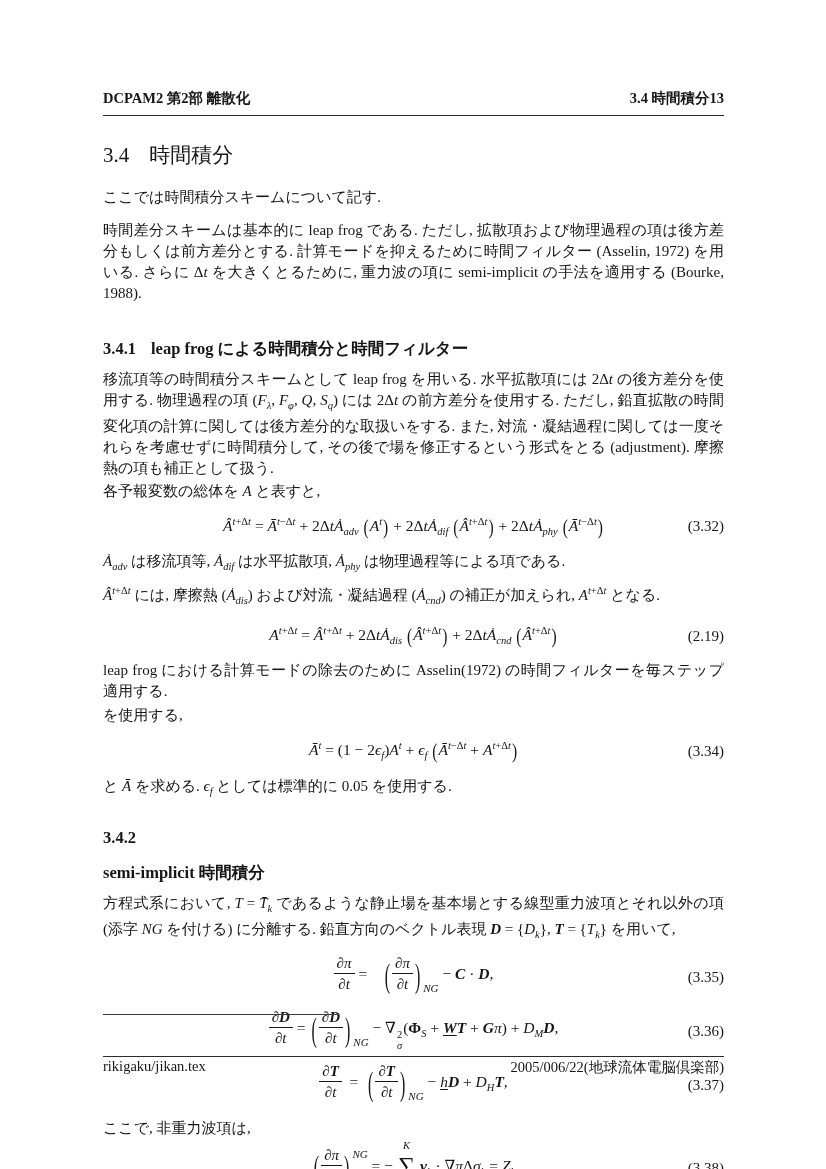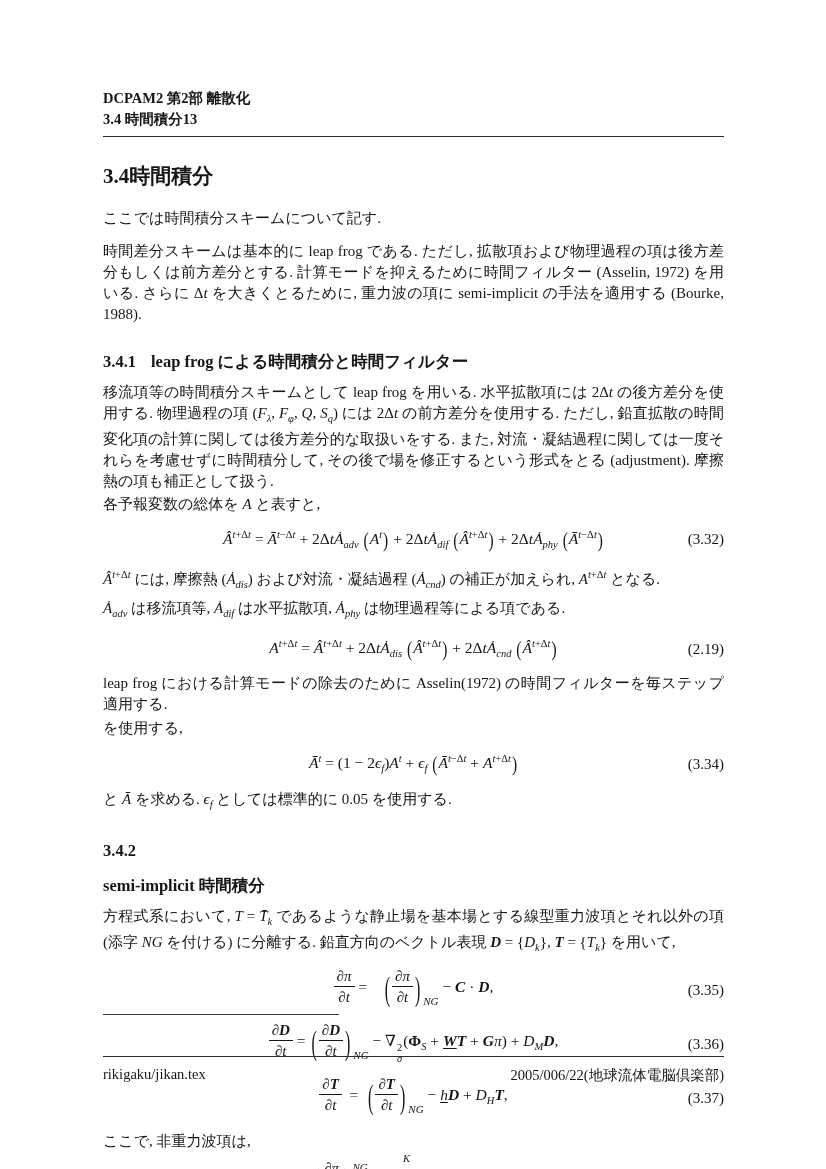--- a/index.html
+++ b/index.html
@@ -6,26 +6,26 @@
   body{
     width:826px;height:1169px;background:#ffffff;
     font-family:"Liberation Serif","DejaVu Serif",serif;
     color:#161616;
   }
   .page{position:relative;width:826px;height:1169px;background:#fff;overflow:hidden;}
   .content{position:absolute;left:103px;top:88px;width:621px;font-size:15px;line-height:21px;}
 
   
   .pheader{display:flex;justify-content:space-between;align-items:baseline;
-    font-weight:bold;font-size:14.5px;padding-bottom:6px;border-bottom:1px solid #2b2b2b;flex-direction:column;}
+    font-weight:bold;font-size:14.5px;padding-bottom:6px;border-bottom:1px solid #2b2b2b;}
   .hright{display:flex;}
 
   
-  .sec{margin-top:27px;font-size:21px;font-weight:bold;display:flex;line-height:1.2;}
-  .subsec{margin-top:27px;font-size:16.5px;font-weight:bold;display:flex;gap:15px;line-height:1.25;}
+  .sec{margin-top:27px;font-size:21px;font-weight:normal;display:flex;gap:20px;line-height:1.2;}
+  .subsec{margin-top:35px;font-size:16.5px;font-weight:bold;display:flex;gap:15px;line-height:1.25;}
 
   p{margin:0;}
   .para{margin-top:9px;text-align:justify;}
   .intro{margin-top:19px;}
   .note{margin-top:3px;text-align:justify;}
   .lead{margin-top:2px;}
 
   
   .eqrow{position:relative;display:flex;align-items:center;justify-content:center;margin:9px 0;}
   .eqrow.tall{margin:11px 0;min-height:42px;}
@@ -52,21 +52,21 @@
     vertical-align:middle;margin:0 5px;position:relative;top:-2px;}
   .st{font-size:10.5px;margin-bottom:2px;}
   .sg{font-size:24px;}
   .sbb{font-size:10.5px;margin-top:2px;}
 
   
   .footnote-block{position:absolute;left:103px;top:1014px;width:621px;}
   .fnrule{width:236px;border-top:1px solid #3a3a3a;}
   .fnote{font-size:13px;margin:7px 0 0 14px;}
   .pfooter{position:absolute;left:103px;top:1056px;width:621px;border-top:1px solid #2b2b2b;
-    padding-top:9px;display:flex;justify-content:space-between;font-size:14.5px;text-align:center;}
+    padding-top:1px;display:flex;justify-content:space-between;font-size:14.5px;text-align:center;}
 </style>
 </head>
 <body>
 
 <div class="page">
   <div class="content">
 
     <div class="pheader">
       <span>DCPAM2 第2部 離散化</span>
       <span class="hright">
@@ -90,22 +90,22 @@
     </div>
 
     <p class="para">移流項等の時間積分スキームとして leap frog を用いる. 水平拡散項には 2Δ<i>t</i> の後方差分を使用する. 物理過程の項 (<i>F</i><sub class="sb"><i>λ</i></sub>, <i>F</i><sub class="sb"><i>φ</i></sub>, <i>Q</i>, <i>S</i><sub class="sb"><i>q</i></sub>) には 2Δ<i>t</i> の前方差分を使用する. ただし, 鉛直拡散の時間変化項の計算に関しては後方差分的な取扱いをする. また, 対流・凝結過程に関しては一度それらを考慮せずに時間積分して, その後で場を修正するという形式をとる (adjustment). 摩擦熱の項も補正として扱う.</p>
     <p class="lead">各予報変数の総体を <i>A</i> と表すと,</p>
 
     <div class="eqrow">
       <span class="eqc"><i>Â</i><sup><i>t</i>+Δ<i>t</i></sup> = <i>Ā</i><sup><i>t</i>−Δ<i>t</i></sup> + 2Δ<i>t</i><i>Ȧ</i><sub class="sb"><i>adv</i></sub> <span class="mp">(</span><i>A</i><sup><i>t</i></sup><span class="mp">)</span> + 2Δ<i>t</i><i>Ȧ</i><sub class="sb"><i>dif</i></sub> <span class="mp">(</span><i>Â</i><sup><i>t</i>+Δ<i>t</i></sup><span class="mp">)</span> + 2Δ<i>t</i><i>Ȧ</i><sub class="sb"><i>phy</i></sub> <span class="mp">(</span><i>Ā</i><sup><i>t</i>−Δ<i>t</i></sup><span class="mp">)</span></span>
       <span class="eqnum">(3.32)</span>
     </div>
 
+    <p class="note"><i>Ȧ</i><sub class="sb"><i>adv</i></sub> は移流項等, <i>Ȧ</i><sub class="sb"><i>dif</i></sub> は水平拡散項, <i>Ȧ</i><sub class="sb"><i>phy</i></sub> は物理過程等による項である.</p>
     <p class="note"><i>Â</i><sup><i>t</i>+Δ<i>t</i></sup> には, 摩擦熱 (<i>Ȧ</i><sub class="sb"><i>dis</i></sub>) および対流・凝結過程 (<i>Ȧ</i><sub class="sb"><i>cnd</i></sub>) の補正が加えられ, <i>A</i><sup><i>t</i>+Δ<i>t</i></sup> となる.</p>
-    <p class="note"><i>Ȧ</i><sub class="sb"><i>adv</i></sub> は移流項等, <i>Ȧ</i><sub class="sb"><i>dif</i></sub> は水平拡散項, <i>Ȧ</i><sub class="sb"><i>phy</i></sub> は物理過程等による項である.</p>
 
     <div class="eqrow">
       <span class="eqc"><i>A</i><sup><i>t</i>+Δ<i>t</i></sup> = <i>Â</i><sup><i>t</i>+Δ<i>t</i></sup> + 2Δ<i>t</i><i>Ȧ</i><sub class="sb"><i>dis</i></sub> <span class="mp">(</span><i>Â</i><sup><i>t</i>+Δ<i>t</i></sup><span class="mp">)</span> + 2Δ<i>t</i><i>Ȧ</i><sub class="sb"><i>cnd</i></sub> <span class="mp">(</span><i>Â</i><sup><i>t</i>+Δ<i>t</i></sup><span class="mp">)</span></span>
       <span class="eqnum">(2.19)</span>
     </div>
 
     <p class="note">leap frog における計算モードの除去のために Asselin(1972) の時間フィルターを毎ステップ適用する.</p>
     <p class="note">を使用する,</p>
 
     <div class="eqrow">

